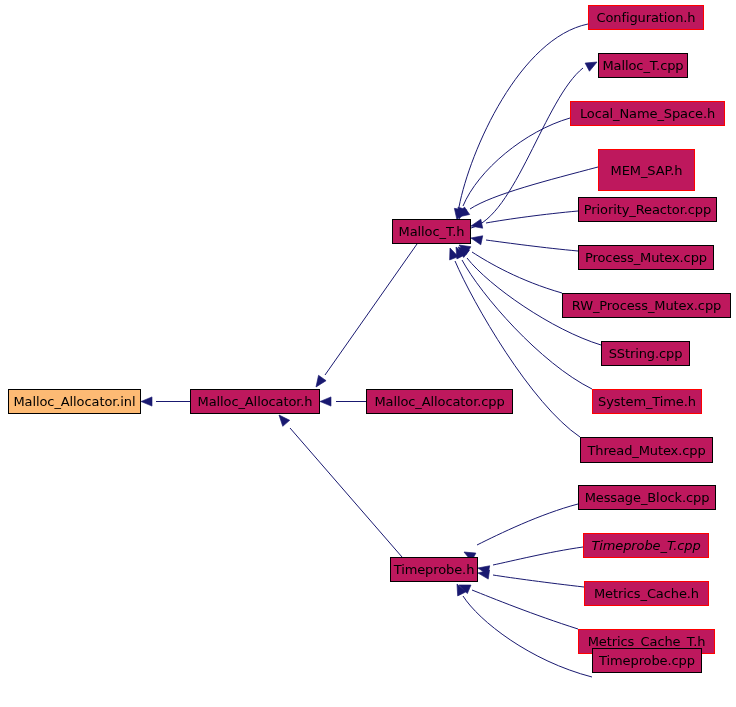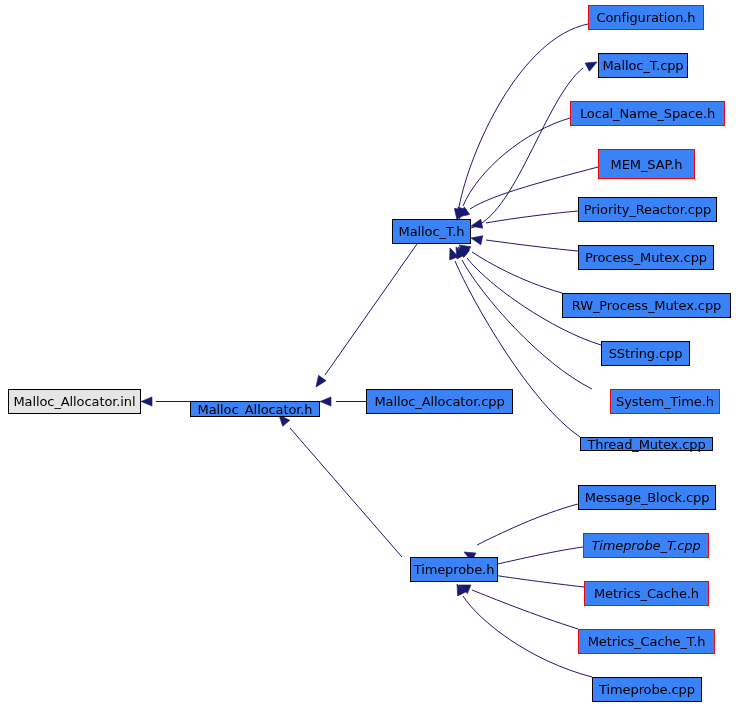--- a/index.html
+++ b/index.html
@@ -6,31 +6,31 @@
   body{
     width:736px;height:707px;
     font-family:"DejaVu Sans","Liberation Sans",sans-serif;
     overflow:hidden;
   }
   #graph-root{position:relative;width:736px;height:707px;background:#ffffff;}
   svg#edges{position:absolute;left:0;top:0;width:736px;height:707px;}
   .node{
     position:absolute;
     box-sizing:border-box;
-    background:#3b82f6;
+    background:#be185d;
     border:1px solid #000000;
     display:flex;align-items:center;justify-content:center;
     font-size:13px;
     line-height:1;
     color:#000000;
     white-space:nowrap;
     letter-spacing:-0.1px;
   }
   .node.red{border-color:#ff0000;}
-  .node.current{background:#e5e5e5;border-color:#000000;}
+  .node.current{background:#fdba74;border-color:#000000;}
   .node-label{pointer-events:none;}
 </style>
 </head>
 <body>
 
 <div id="graph-root">
   <svg id="edges" viewBox="0 0 736 707" xmlns="http://www.w3.org/2000/svg">
       <g>
         <path d="M190,401.5 L156,401.5" fill="none" stroke="#191970" stroke-width="1"></path>
         <path d="M0,0 L-11,-4.6 L-11,4.6 Z" fill="#191970" stroke="#191970" stroke-width="0.6" transform="translate(141,401.5) rotate(180)"></path>
@@ -104,70 +104,70 @@
         <path d="M0,0 L-11,-4.6 L-11,4.6 Z" fill="#191970" stroke="#191970" stroke-width="0.6" transform="translate(459,585) rotate(203)"></path>
       </g>
       <g>
         <path d="M592,677 C530,661 479,621 463,596" fill="none" stroke="#191970" stroke-width="1"></path>
         <path d="M0,0 L-11,-4.6 L-11,4.6 Z" fill="#191970" stroke="#191970" stroke-width="0.6" transform="translate(457,584) rotate(244)"></path>
       </g>
     </svg>
 <div class="node current" style="left: 8px; top: 389px; width: 133px; height: 25px;">
       <span class="node-label">Malloc_Allocator.inl</span>
     </div>
-    <div class="node" style="left: 190px; top: 401px; width: 130px; height: 16px;">
+    <div class="node" style="left: 190px; top: 389px; width: 130px; height: 25px;">
       <span class="node-label">Malloc_Allocator.h</span>
     </div>
     <div class="node" style="left: 366px; top: 389px; width: 147px; height: 25px;">
       <span class="node-label">Malloc_Allocator.cpp</span>
     </div>
     <div class="node" style="left: 392px; top: 219px; width: 79px; height: 25px;">
       <span class="node-label">Malloc_T.h</span>
     </div>
-    <div class="node" style="left: 390px; top: 557px; width: 88px; height: 25px; margin-left: 20px;">
+    <div class="node" style="left: 390px; top: 557px; width: 88px; height: 25px;">
       <span class="node-label">Timeprobe.h</span>
     </div>
     <div class="node red" style="left: 588px; top: 5px; width: 116px; height: 25px;">
       <span class="node-label">Configuration.h</span>
     </div>
     <div class="node" style="left: 598px; top: 53px; width: 90px; height: 25px;">
       <span class="node-label">Malloc_T.cpp</span>
     </div>
     <div class="node red" style="left: 570px; top: 101px; width: 155px; height: 25px;">
       <span class="node-label">Local_Name_Space.h</span>
     </div>
-    <div class="node red" style="left: 598px; top: 149px; width: 97px; height: 30px;">
+    <div class="node red" style="left: 598px; top: 149px; width: 97px; height: 42px;">
       <span class="node-label">MEM_SAP.h</span>
     </div>
     <div class="node" style="left: 578px; top: 197px; width: 139px; height: 25px; align-items: center;">
       <span class="node-label">Priority_Reactor.cpp</span>
     </div>
     <div class="node" style="left: 562px; top: 293px; width: 169px; height: 25px;">
       <span class="node-label">RW_Process_Mutex.cpp</span>
     </div>
     <div class="node" style="left: 578px; top: 245px; width: 136px; height: 25px;">
       <span class="node-label">Process_Mutex.cpp</span>
     </div>
     <div class="node" style="left: 601px; top: 341px; width: 89px; height: 25px;">
       <span class="node-label">SString.cpp</span>
     </div>
-    <div class="node red" style="left: 592px; top: 389px; width: 110px; height: 25px; margin-left: 18px;">
+    <div class="node red" style="left: 592px; top: 389px; width: 110px; height: 25px;">
       <span class="node-label">System_Time.h</span>
     </div>
-    <div class="node" style="left: 580px; top: 437px; width: 133px; height: 14px;">
+    <div class="node" style="left: 580px; top: 437px; width: 133px; height: 26px;">
       <span class="node-label">Thread_Mutex.cpp</span>
     </div>
     <div class="node" style="left: 578px; top: 485px; width: 138px; height: 25px;">
       <span class="node-label">Message_Block.cpp</span>
     </div>
     <div class="node red" style="left: 583px; top: 533px; width: 126px; height: 25px; font-style: italic;">
       <span class="node-label">Timeprobe_T.cpp</span>
     </div>
     <div class="node red" style="left: 578px; top: 629px; width: 137px; height: 25px;">
       <span class="node-label">Metrics_Cache_T.h</span>
     </div>
     <div class="node red" style="left: 584px; top: 581px; width: 125px; height: 25px;">
       <span class="node-label">Metrics_Cache.h</span>
     </div>
-    <div class="node" style="left: 592px; top: 677px; width: 110px; height: 25px;">
+    <div class="node" style="left: 592px; top: 648px; width: 110px; height: 25px;">
       <span class="node-label">Timeprobe.cpp</span>
     </div>
   </div>
 
 </body></html>

